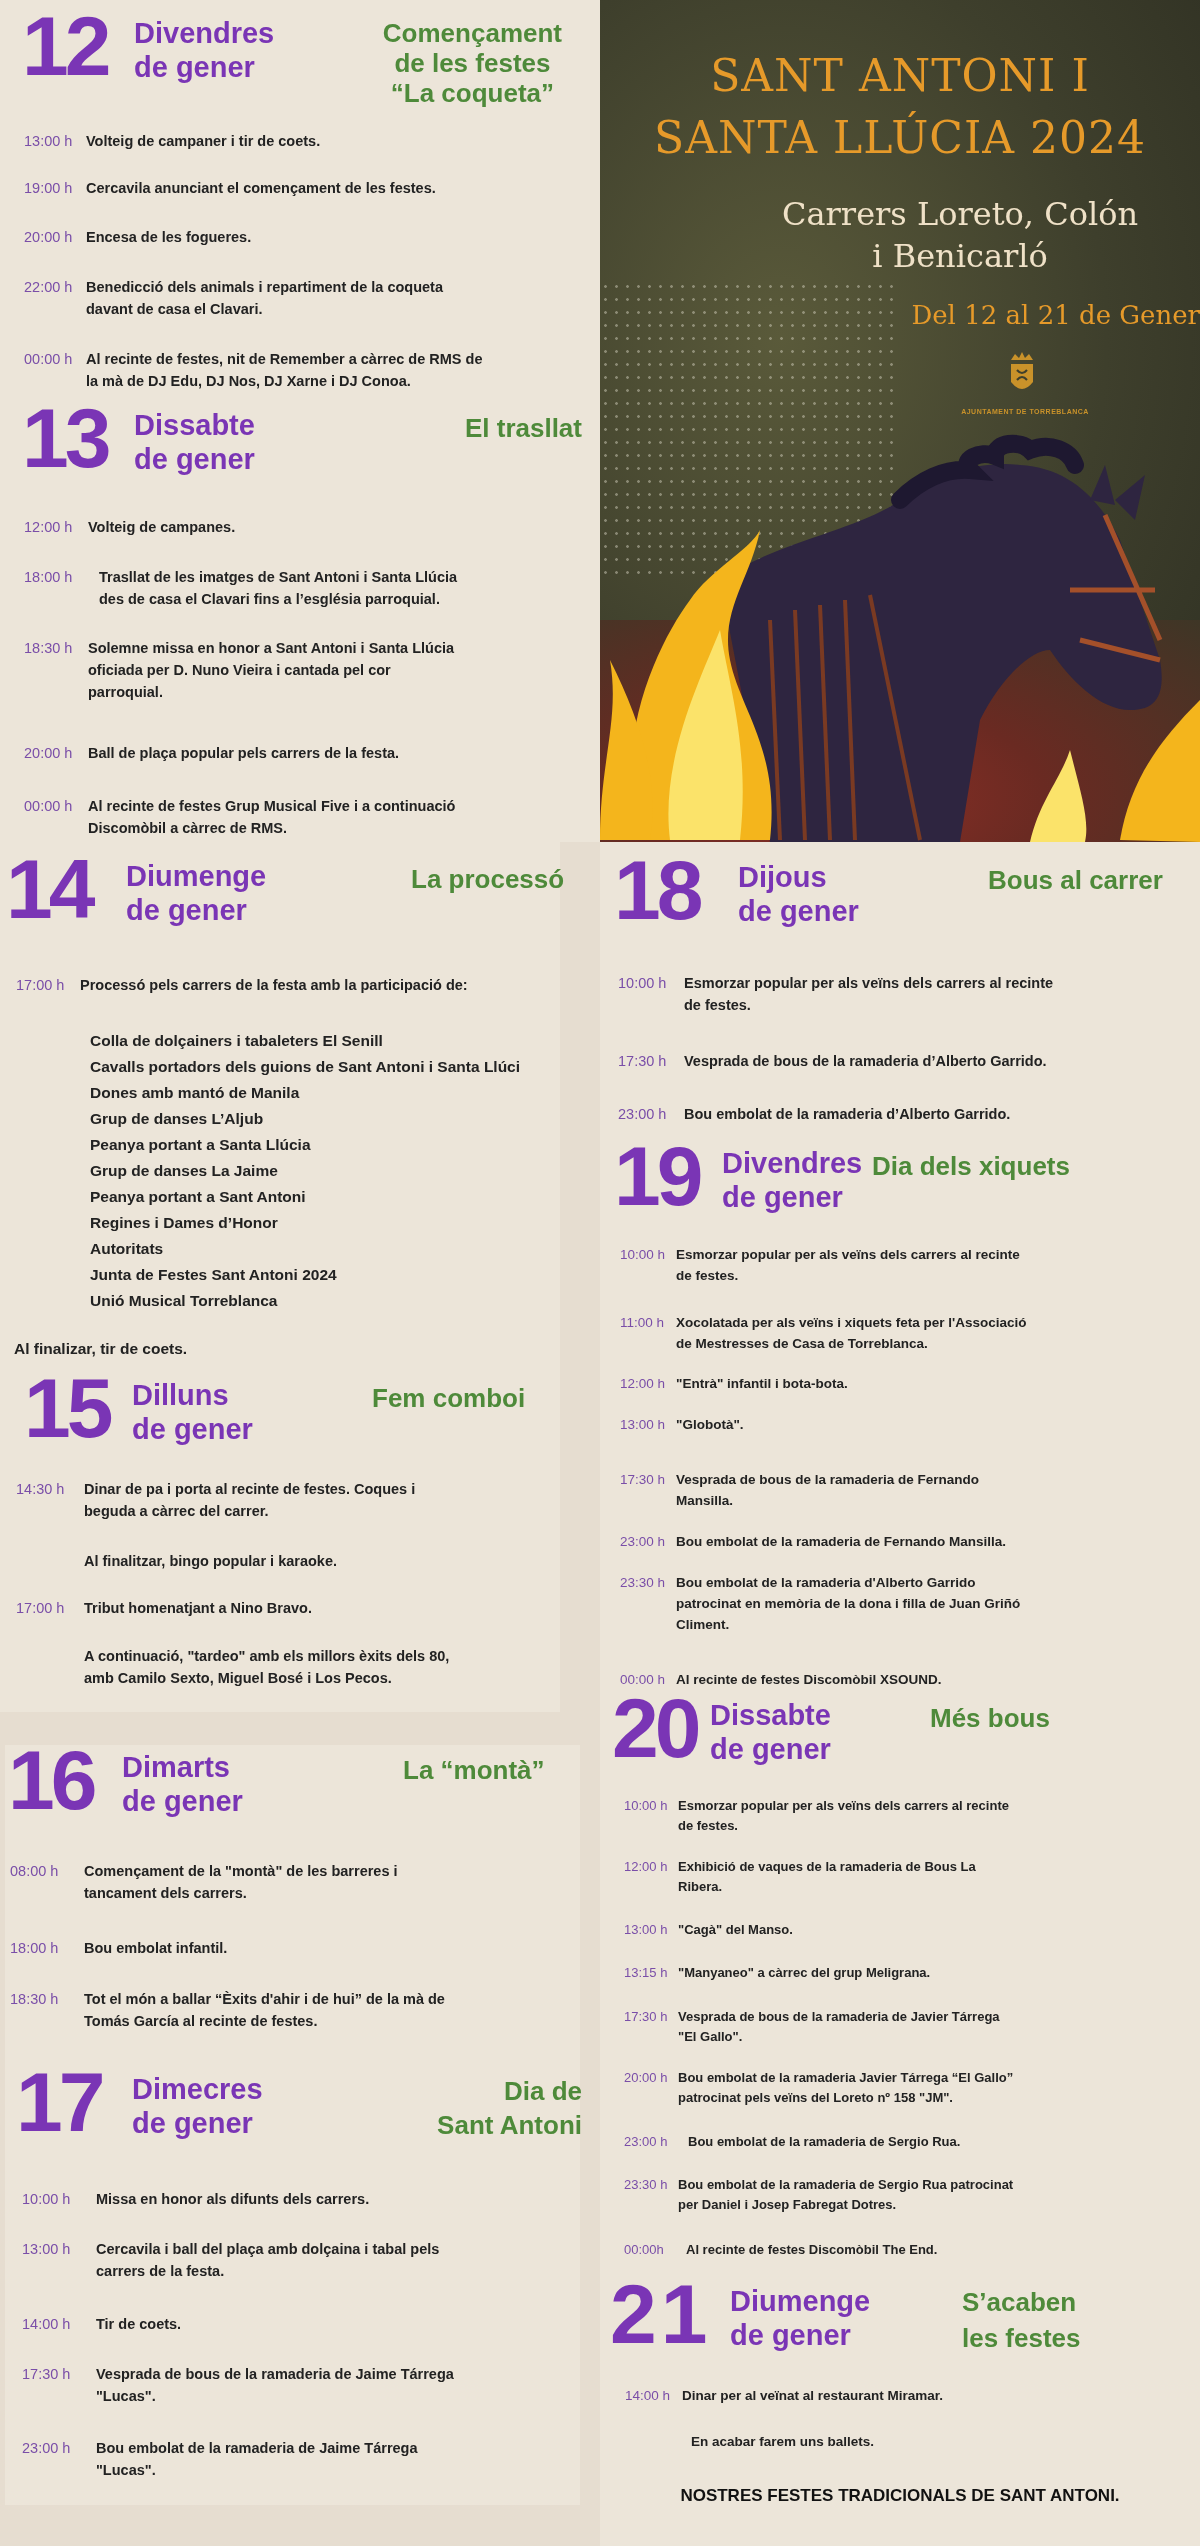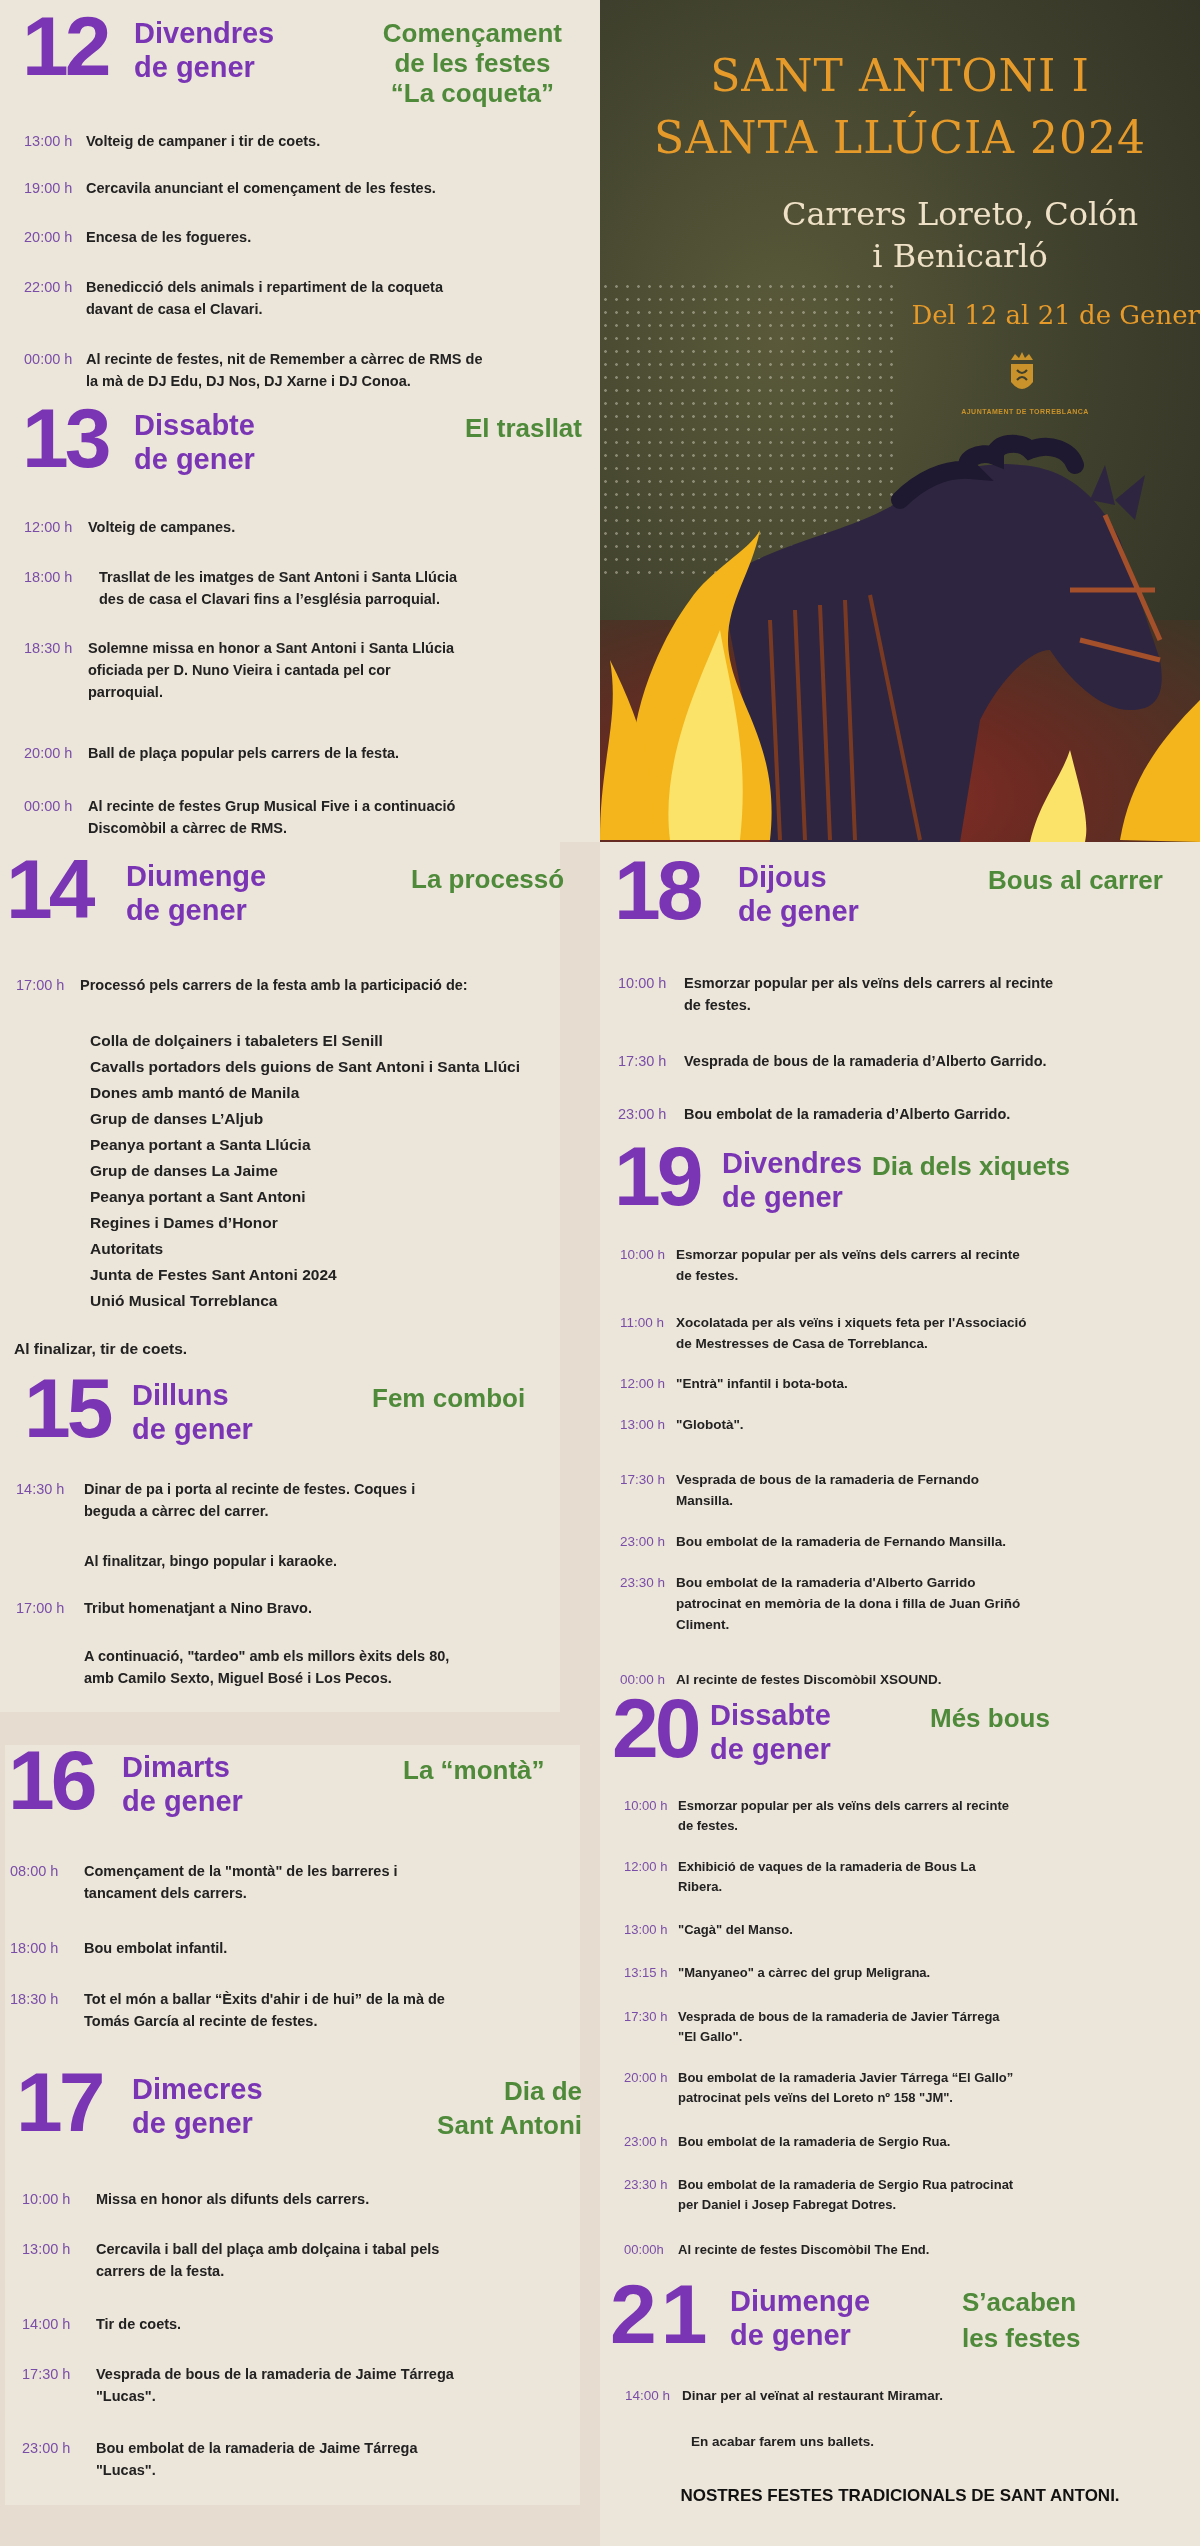--- a/index.html
+++ b/index.html
@@ -351,30 +351,30 @@
     <span class="desc" style="left:54px;">Vesprada de bous de la ramaderia de Javier Tárrega
 "El Gallo".</span>
   </div>
 <div class="ev" style="left:624px;top:2068px;width:576px;font-size:13px;line-height:20px;">
     <span class="time">20:00 h</span>
     <span class="desc" style="left:54px;">Bou embolat de la ramaderia Javier Tárrega “El Gallo”
 patrocinat pels veïns del Loreto nº 158 "JM".</span>
   </div>
 <div class="ev" style="left:624px;top:2132px;width:576px;font-size:13px;line-height:20px;">
     <span class="time">23:00 h</span>
-    <span class="desc" style="left:54px;">Bou embolat de la ramaderia de Sergio Rua.</span>
+    <span class="desc" style="left:64px;">Bou embolat de la ramaderia de Sergio Rua.</span>
   </div>
 <div class="ev" style="left:624px;tab:0;top:2175px;width:576px;font-size:13px;line-height:20px;">
     <span class="time">23:30 h</span>
     <span class="desc" style="left:54px;">Bou embolat de la ramaderia de Sergio Rua patrocinat
 per Daniel i Josep Fabregat Dotres.</span>
   </div>
 <div class="ev" style="left:624px;top:2240px;width:576px;font-size:13px;line-height:20px;">
     <span class="time">00:00h</span>
-    <span class="desc" style="left:54px;">Al recinte de festes Discomòbil The End.</span>
+    <span class="desc" style="left:62px;">Al recinte de festes Discomòbil The End.</span>
   </div>
 
 <div class="day-head" style="left:610px;top:2280px;width:588px;">
   <div class="day-num" style="letter-spacing:4px;">21</div>
   <div class="day-name" style="left:120px;">Diumenge</div>
   <div class="day-name" style="left:120px;top:38px;">de gener</div>
   <div class="theme" style="left:352px;top:4px;white-space:pre-line;line-height:36px;text-align:left;">S’acaben
 les festes</div>
 </div>
 <div class="ev" style="left:625px;top:2386px;width:570px;font-size:13.5px;line-height:20px;">

